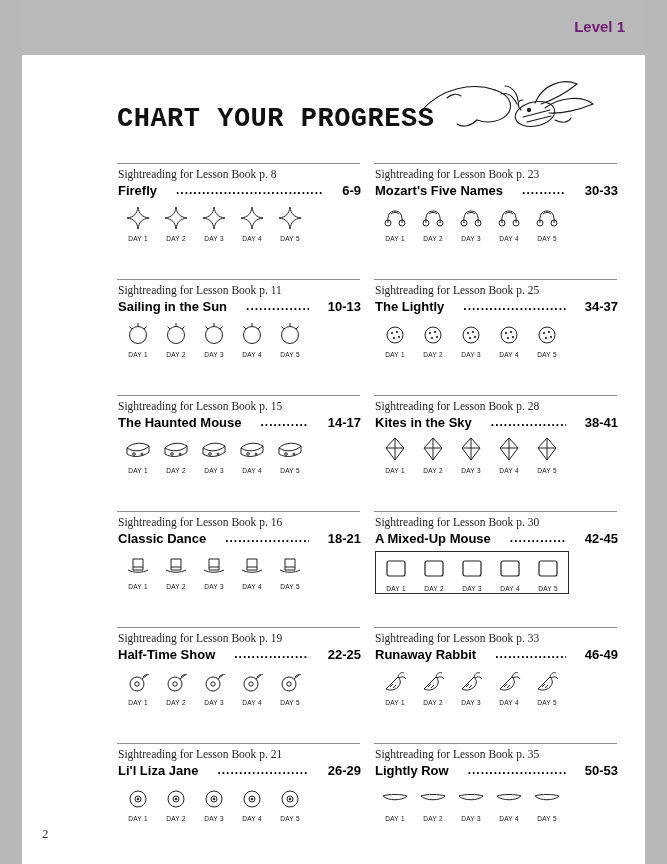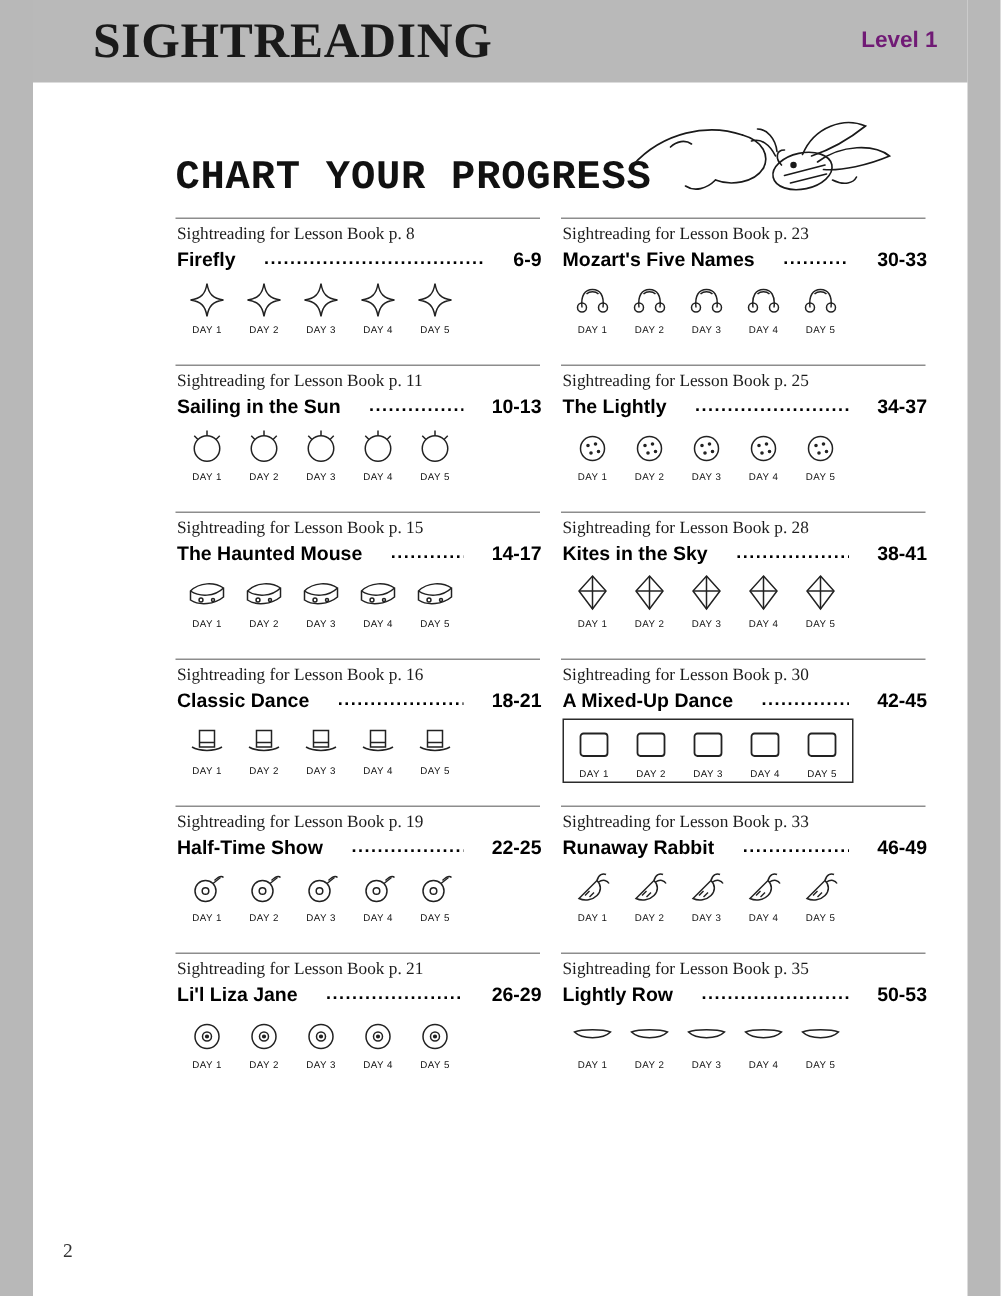--- a/index.html
+++ b/index.html
@@ -81,20 +81,21 @@
     position: absolute;
     top: 0;
     width: 240px;
   }
   .col-left { left: 0; }
   .col-right { left: 257px; }
 
   .entry {
     position: relative;
     height: 98px;
+    margin-top: 18px;
   }
   .entry .rule {
     position: absolute;
     left: 0;
     top: 0;
     width: 243px;
     height: 1px;
     background: #8d8d8d;
   }
   .entry .subtitle {
@@ -174,21 +175,20 @@
     font-size: 13px;
     color: #333;
   }
 </style>
 </head>
 <body>
 
 <div class="page">
 
   <div class="header-band">
-    <div class="header-title">SIGHTREADING</div>
     <div class="header-level">Level 1</div>
   </div>
 
   <div class="section-title">CHART YOUR PROGRESS</div>
 
   <svg class="bee" viewBox="0 0 190 70">
     <g fill="none" stroke="#1a1a1a" stroke-width="1.1" stroke-linecap="round">
       <path d="M5 40 C25 18, 55 12, 78 20"></path>
       <path d="M78 20 C92 24, 96 34, 92 42"></path>
       <path d="M92 42 C86 52, 70 54, 60 50"></path>
@@ -879,21 +879,21 @@
             </div>
             <div class="day-label">DAY 5</div>
           </div>
         </div>
       </div>
 
       <div class="entry boxed">
         <div class="rule"></div>
         <div class="subtitle">Sightreading for Lesson Book p. 30</div>
         <div class="titleline">
-          <span class="t">A Mixed-Up Dance</span>
+          <span class="t">A Mixed-Up Mouse</span>
           <span class="dots">..............................................................</span>
           <span class="pages">42-45</span>
         </div>
         <div class="icons">
           <div class="icon-cell">
             <div class="icon-art">
               <svg width="26" height="22" viewBox="0 0 26 22">
                   <rect x="4" y="3" width="18" height="15" rx="2" fill="none" stroke="#222" stroke-width="1.2"></rect>
                 </svg>
             </div>

